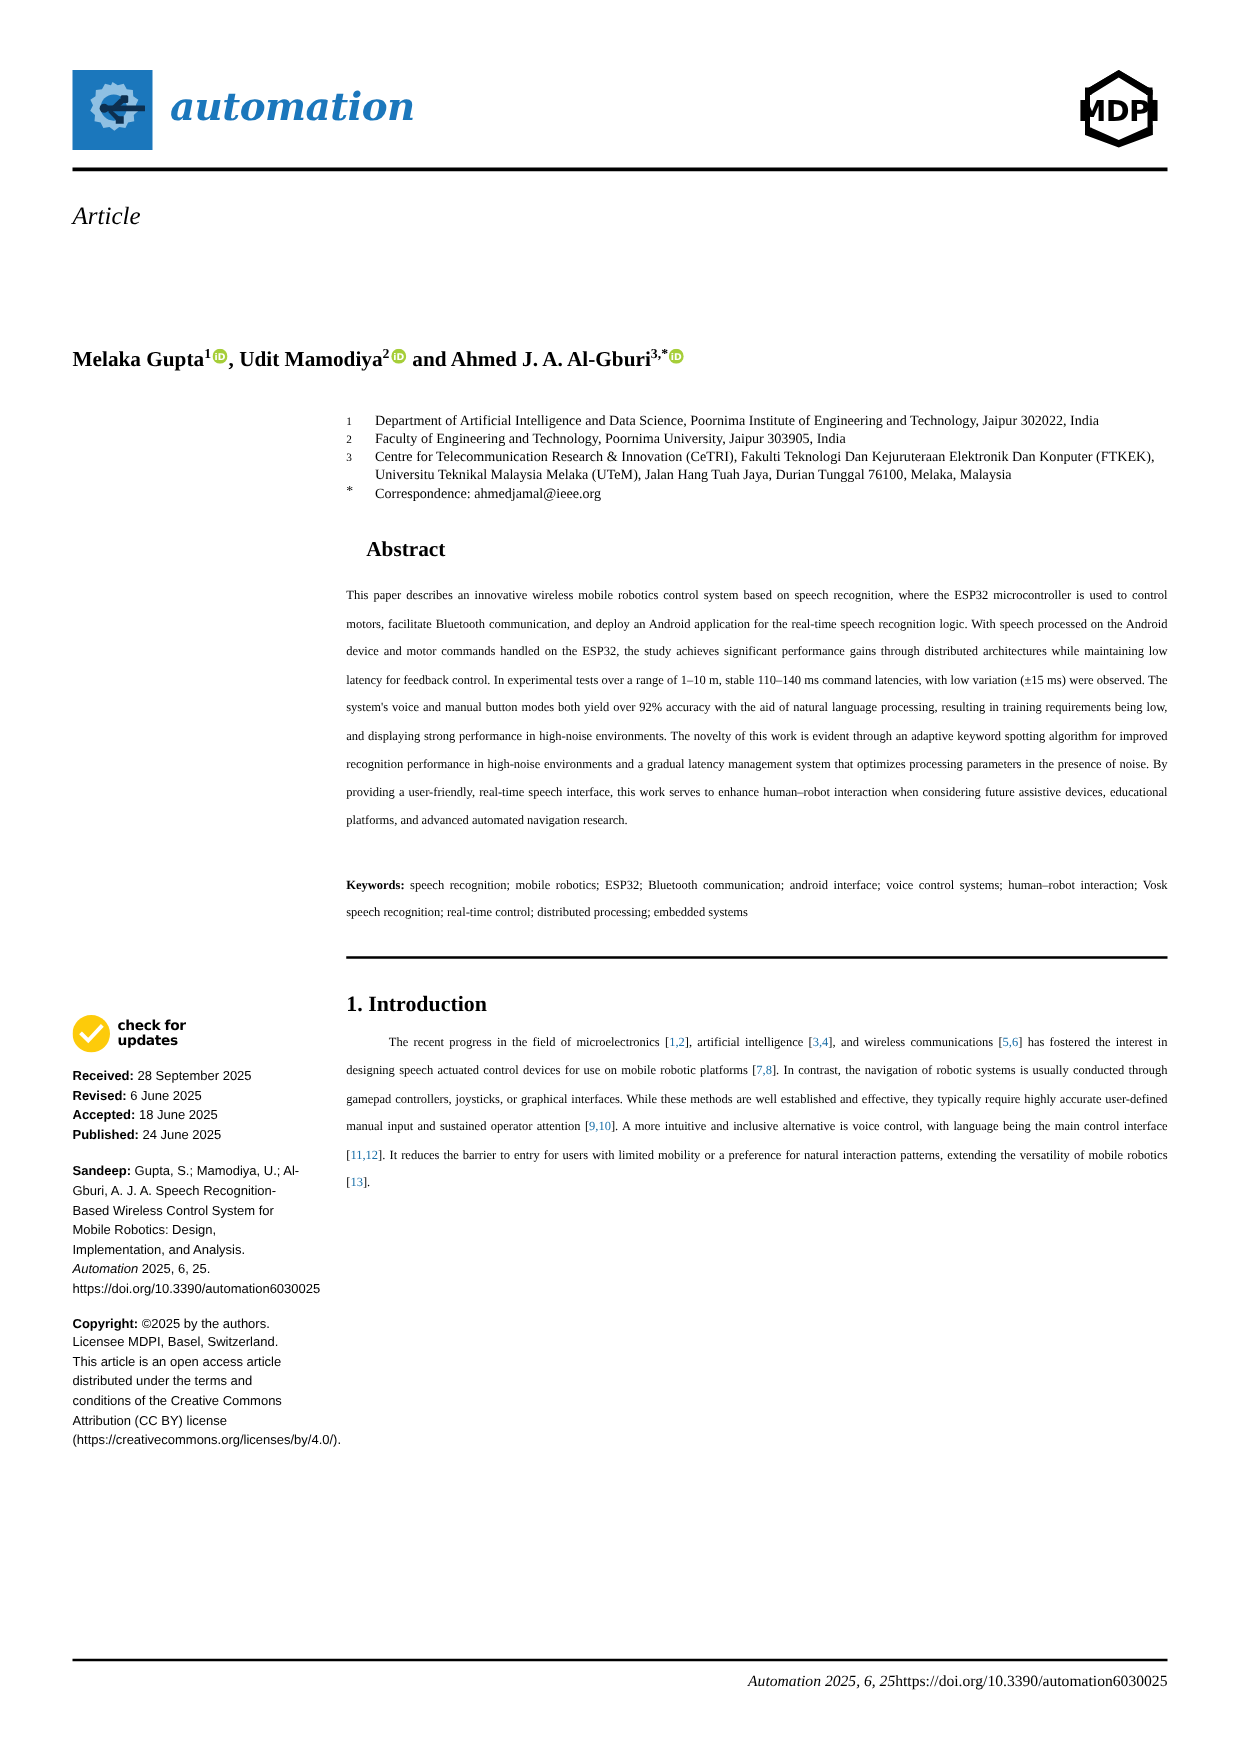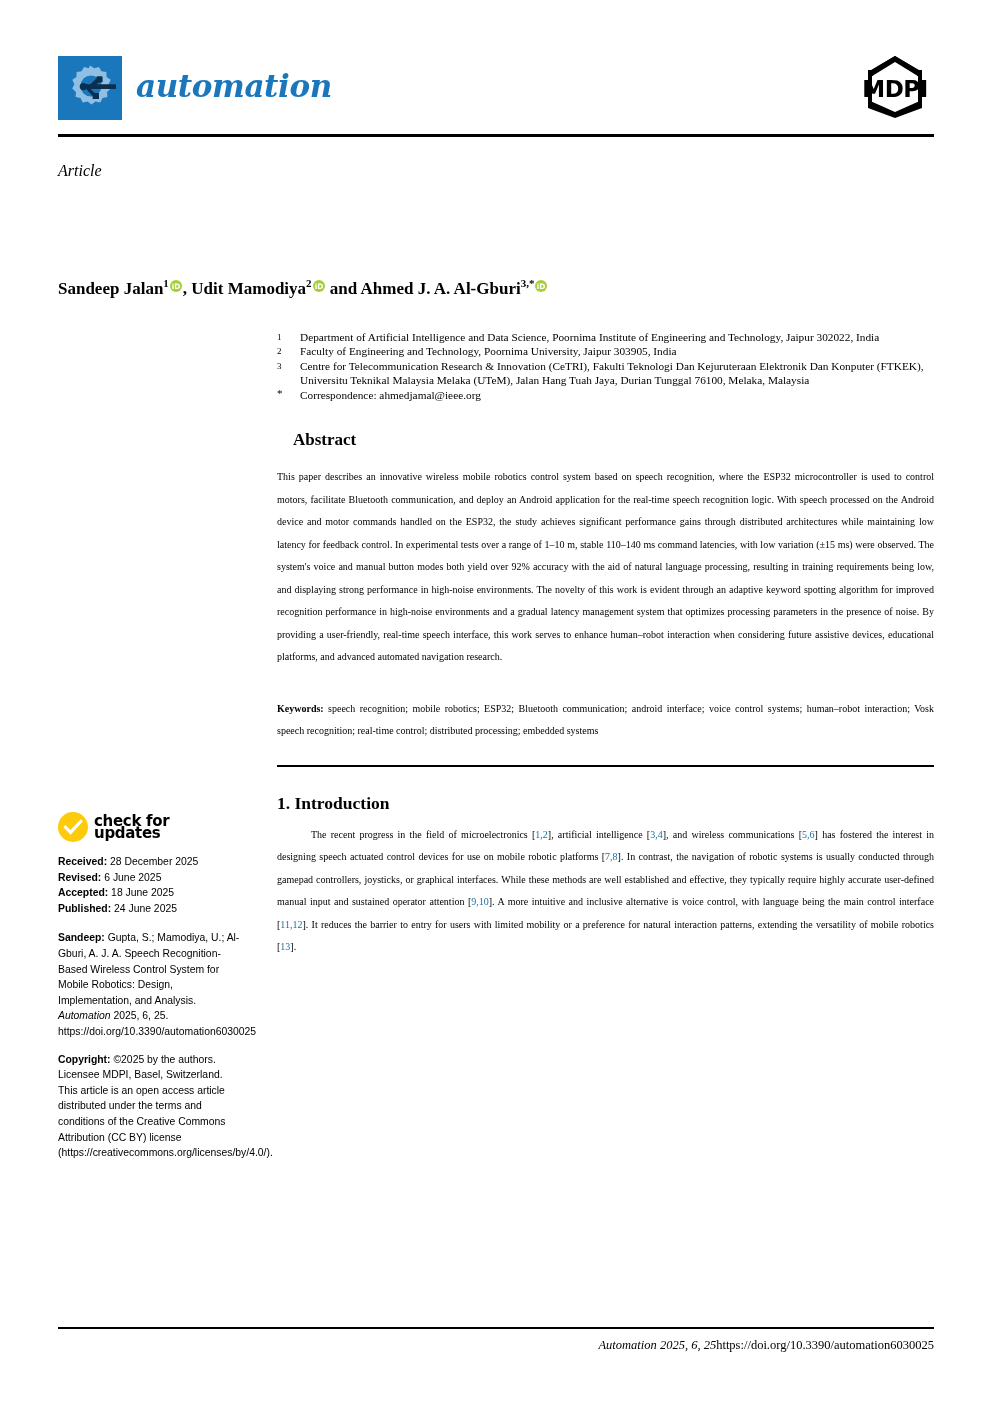--- a/index.html
+++ b/index.html
@@ -63,21 +63,21 @@
     height: 3px;
     background: #000;
   }
 
   
   .doc-type {
     position: absolute;
     left: 58px; top: 162px;
     font-family: "Liberation Serif", serif;
     font-style: italic;
-    font-size: 16px;
+    font-size: 20px;
     color: #000;
   }
   .title {
     position: absolute;
     left: 58px; top: 186px;
     width: 880px;
     font-family: "Liberation Serif", serif;
     font-weight: bold;
     font-size: 28.5px;
     line-height: 37px;
@@ -172,21 +172,21 @@
   .cfu {
     display: flex;
     align-items: center;
     gap: 6px;
     margin-bottom: 12px;
   }
   .cfu-circle { width: 30px; height: 30px; flex: 0 0 30px; }
   .cfu-text {
     font-family: "DejaVu Sans", sans-serif;
     font-weight: bold;
-    font-size: 15px;
+    font-size: 11px;
     line-height: 12.5px;
     letter-spacing: -0.3px;
   }
   .side-block { margin-bottom: 12px; }
   .side-block.dates { margin-bottom: 14px; }
   .side-block .ln { display: block; }
   .side-block b { font-weight: bold; }
   .side-block i { font-style: italic; }
 
   
@@ -245,21 +245,21 @@
         <text x="39" y="47" text-anchor="middle" font-family="DejaVu Sans, sans-serif" font-size="23" font-weight="bold" fill="#000" letter-spacing="-0.5">MDPI</text>
       </svg>
     </div>
   </div>
 
   <div class="rule-top"></div>
 
   <div class="doc-type">Article</div>
 
   <div class="authors">
-    <span><span>Sandeep Jalan</span><sup>1</sup><span class="orcid"><svg width="12" height="12" viewBox="0 0 12 12">
+    <span><span>Melaka Gupta</span><sup>1</sup><span class="orcid"><svg width="12" height="12" viewBox="0 0 12 12">
             <circle cx="6" cy="6" r="6" fill="#a6ce39"></circle>
             <text x="6" y="9" text-anchor="middle" font-family="DejaVu Sans, sans-serif" font-size="7.4" font-weight="bold" fill="#fff">iD</text>
           </svg></span><span>, </span></span><span><span>Udit Mamodiya</span><sup>2</sup><span class="orcid"><svg width="12" height="12" viewBox="0 0 12 12">
             <circle cx="6" cy="6" r="6" fill="#a6ce39"></circle>
             <text x="6" y="9" text-anchor="middle" font-family="DejaVu Sans, sans-serif" font-size="7.4" font-weight="bold" fill="#fff">iD</text>
           </svg></span><span> and </span></span><span><span>Ahmed J. A. Al-Gburi</span><sup>3,*</sup><span class="orcid"><svg width="12" height="12" viewBox="0 0 12 12">
             <circle cx="6" cy="6" r="6" fill="#a6ce39"></circle>
             <text x="6" y="9" text-anchor="middle" font-family="DejaVu Sans, sans-serif" font-size="7.4" font-weight="bold" fill="#fff">iD</text>
           </svg></span></span>
   </div>
@@ -306,21 +306,21 @@
         </svg>
       </div>
       <div class="cfu-text">
         <span>check for</span><br>
         <span>updates</span>
       </div>
     </div>
 
 
     <div class="side-block dates">
-      <span class="ln"><b>Received:</b><span> 28 December 2025</span></span>
+      <span class="ln"><b>Received:</b><span> 28 September 2025</span></span>
       <span class="ln"><b>Revised:</b><span> 6 June 2025</span></span>
       <span class="ln"><b>Accepted:</b><span> 18 June 2025</span></span>
       <span class="ln"><b>Published:</b><span> 24 June 2025</span></span>
     </div>
 
     <div class="side-block">
       <b>Sandeep:</b><span>  Gupta, S.; Mamodiya, U.; Al-Gburi, A. J. A. Speech Recognition-Based Wireless Control System for Mobile Robotics: Design, Implementation, and Analysis. </span><i>Automation</i><span> 2025, 6, 25.  https://doi.org/10.3390/automation6030025</span>
     </div>
 
     <div class="side-block">

